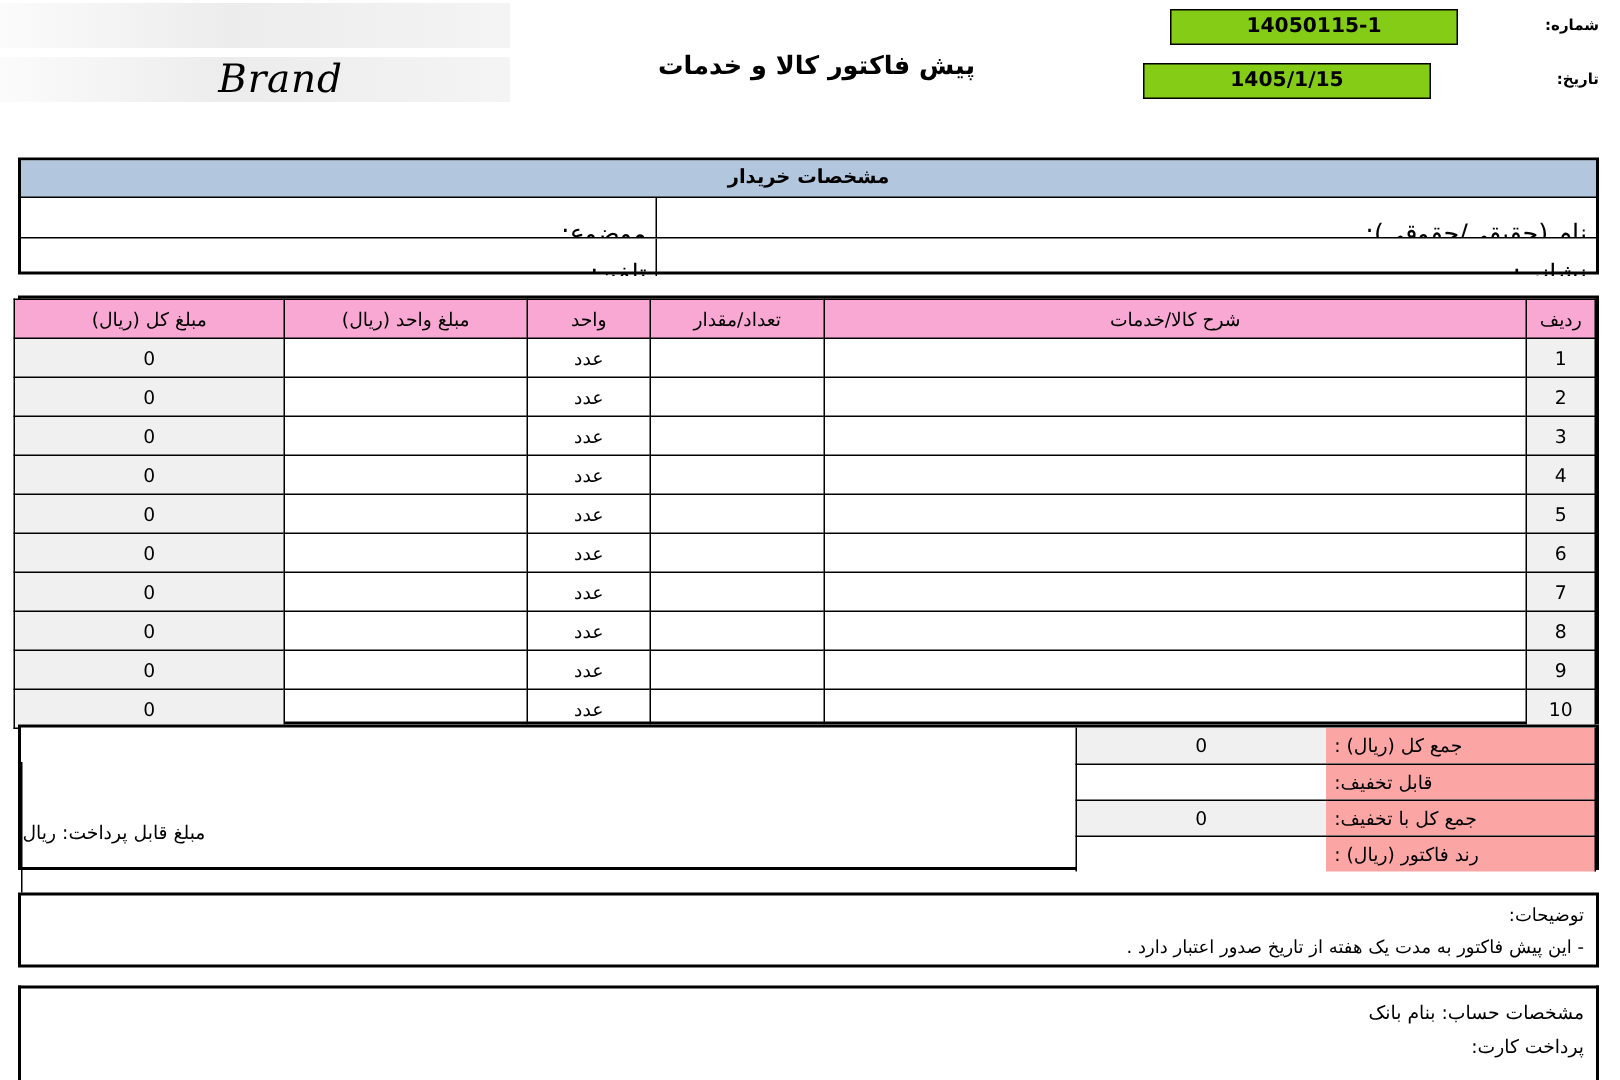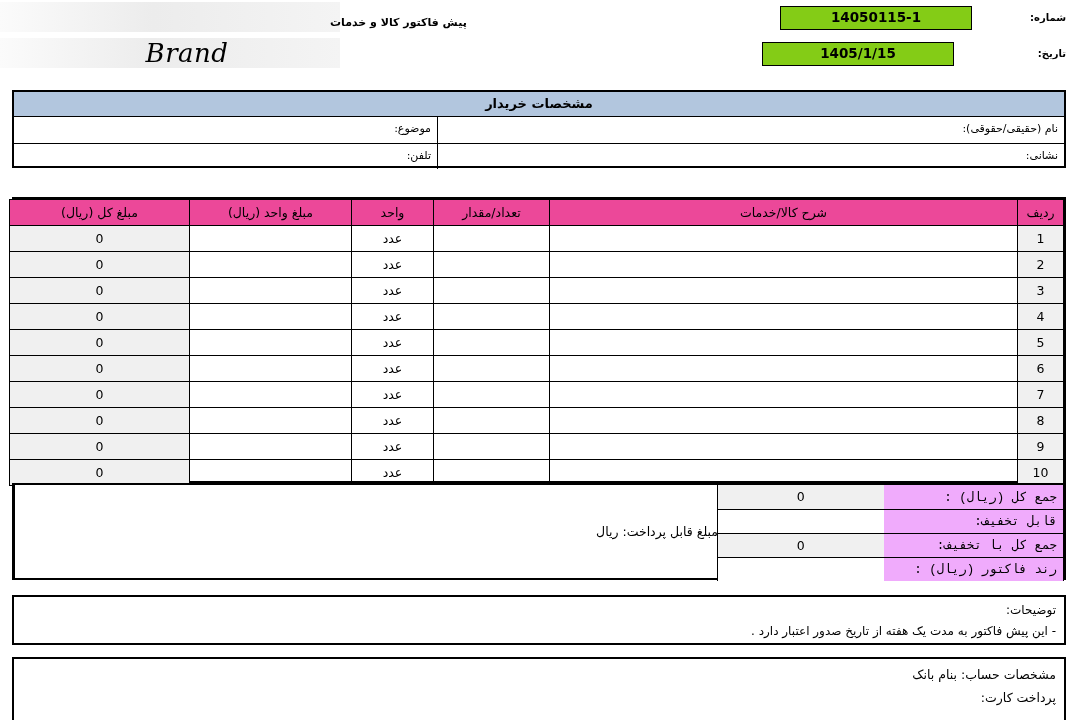--- a/index.html
+++ b/index.html
@@ -59,26 +59,26 @@
     line-height: 20px;
     text-align: center;
     box-sizing: border-box;
     direction: ltr;
   }
   #box-number { top: 6px;  right: 108px; width: 192px; height: 24px; }
   #box-date   { top: 42px; right: 126px; width: 192px; height: 24px; }
 
   #doc-title {
     position: absolute;
-    top: 16px;
+    top: 34px;
     right: 430px;
     width: 320px;
-    text-align: left;
+    text-align: right;
     font-weight: bold;
-    font-size: 11px;
+    font-size: 17px;
     white-space: nowrap;
   }
 
   #brand {
     position: absolute;
     top: 18px;
     left: 72px;
     width: 230px;
     text-align: center;
     font-family: "DejaVu Serif", "Liberation Serif", serif;
@@ -92,21 +92,21 @@
   
   .frame {
     position: absolute;
     border: 2px solid #000;
     box-sizing: border-box;
     background: #ffffff;
   }
 
   
   #buyer {
-    top: 90px;
+    top: 105px;
     right: 14px;
     width: 1054px;
     height: 78px;
   }
   #buyer-title {
     height: 24px;
     background: #b2c6de;
     border-bottom: 1.6px solid #000;
     font-weight: bold;
     font-size: 13px;
@@ -115,23 +115,23 @@
   }
   .buyer-row {
     display: flex;
     flex-direction: row;
     height: 25.5px;
     border-bottom: 1.6px solid #000;
   }
   .buyer-row.last { border-bottom: none; }
   .buyer-cell {
     box-sizing: border-box;
-    font-size: 11px;
+    font-size: 17px;
     line-height: 24px;
-    padding: 0 6px;
+    padding: 12px 6px;
     white-space: nowrap;
     overflow: hidden;
   }
   .buyer-cell.wide  { width: 627px; border-left: 1.6px solid #000; }
   .buyer-cell.small { width: 423px; }
 
   
   #items {
     top: 197px;
     right: 14px;
@@ -150,21 +150,21 @@
     font-size: 12.5px;
     font-weight: normal;
     text-align: center;
     padding: 0;
     height: 26px;
     box-sizing: border-box;
     overflow: hidden;
     white-space: nowrap;
   }
   table.grid thead th {
-    background: #ec4899;
+    background: #f9a8d4;
     height: 26px;
   }
   td.total-cell { background: #f0f0f0; }
   td.unit-cell  { font-size: 12.5px; }
 
   col.c-radif { width: 46px; }
   col.c-desc  { width: 468px; }
   col.c-qty   { width: 116px; }
   col.c-unit  { width: 82px; }
   col.c-price { width: 162px; }
@@ -183,21 +183,22 @@
     width: 100%;
     height: 100%;
   }
   #payable-pane {
     width: 706px;
     height: 100%;
     box-sizing: border-box;
     border-left: 1.6px solid #000;
     display: flex;
     align-items: center;
-    justify-content: flex-start;
+    justify-content: flex-end;
+    margin-top: 23px;
   }
   #payable-text {
     font-size: 12.5px;
     white-space: nowrap;
   }
   #sum-pane {
     width: 346px;
     height: 100%;
   }
   table.sums {
@@ -209,23 +210,22 @@
     border: 1.3px solid #000;
     height: 24px;
     font-size: 12.5px;
     padding: 0 6px;
     box-sizing: border-box;
     overflow: hidden;
     white-space: nowrap;
   }
   td.sum-label {
     width: 166px;
-    background: #f0abfc;
-    text-align: right;
-    font-family: Liberation Mono, monospace;
+    background: #fca5a5;
+    text-align: left;
   }
   td.sum-value {
     width: 180px;
     background: #f0f0f0;
     text-align: center;
   }
   td.sum-value.blank { background: #ffffff; }
   table.sums tr:first-child td { border-top: none; }
   table.sums tr td:last-child  { border-right: none; }
   table.sums tr td:first-child { border-left: none; }

